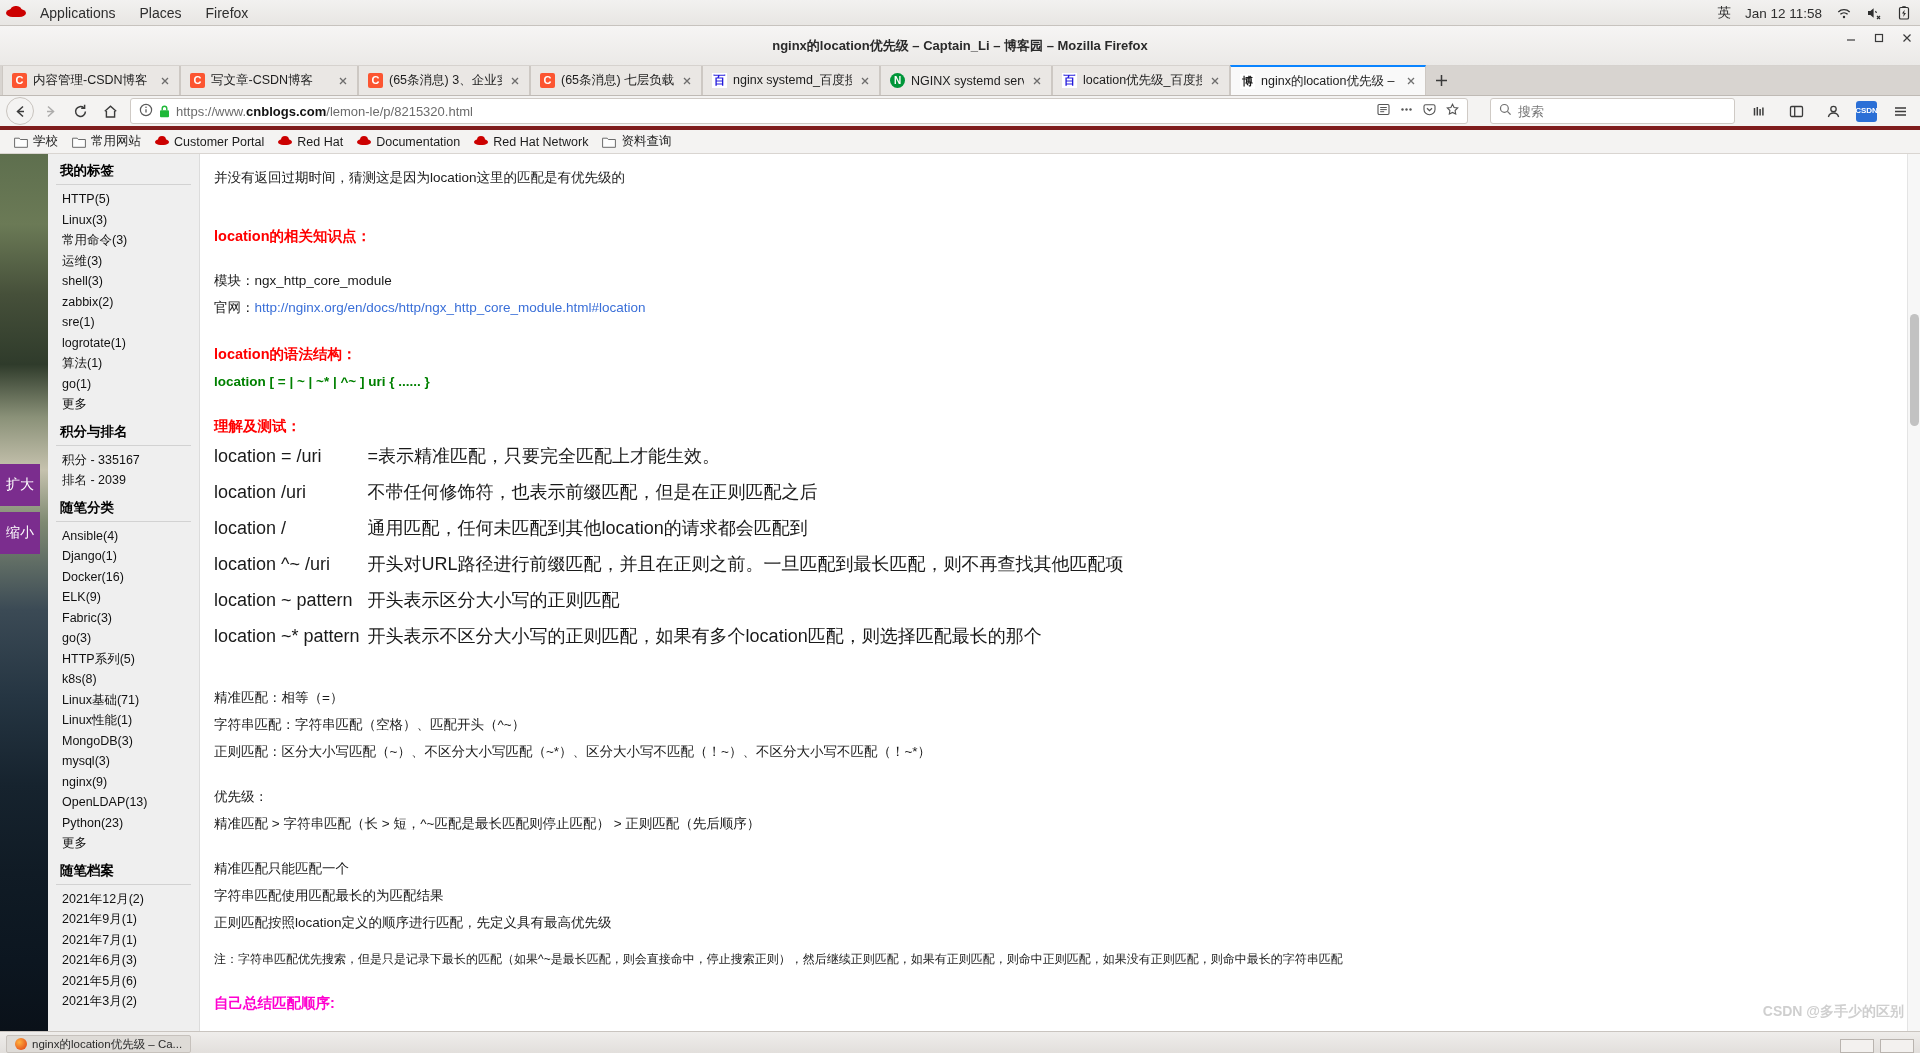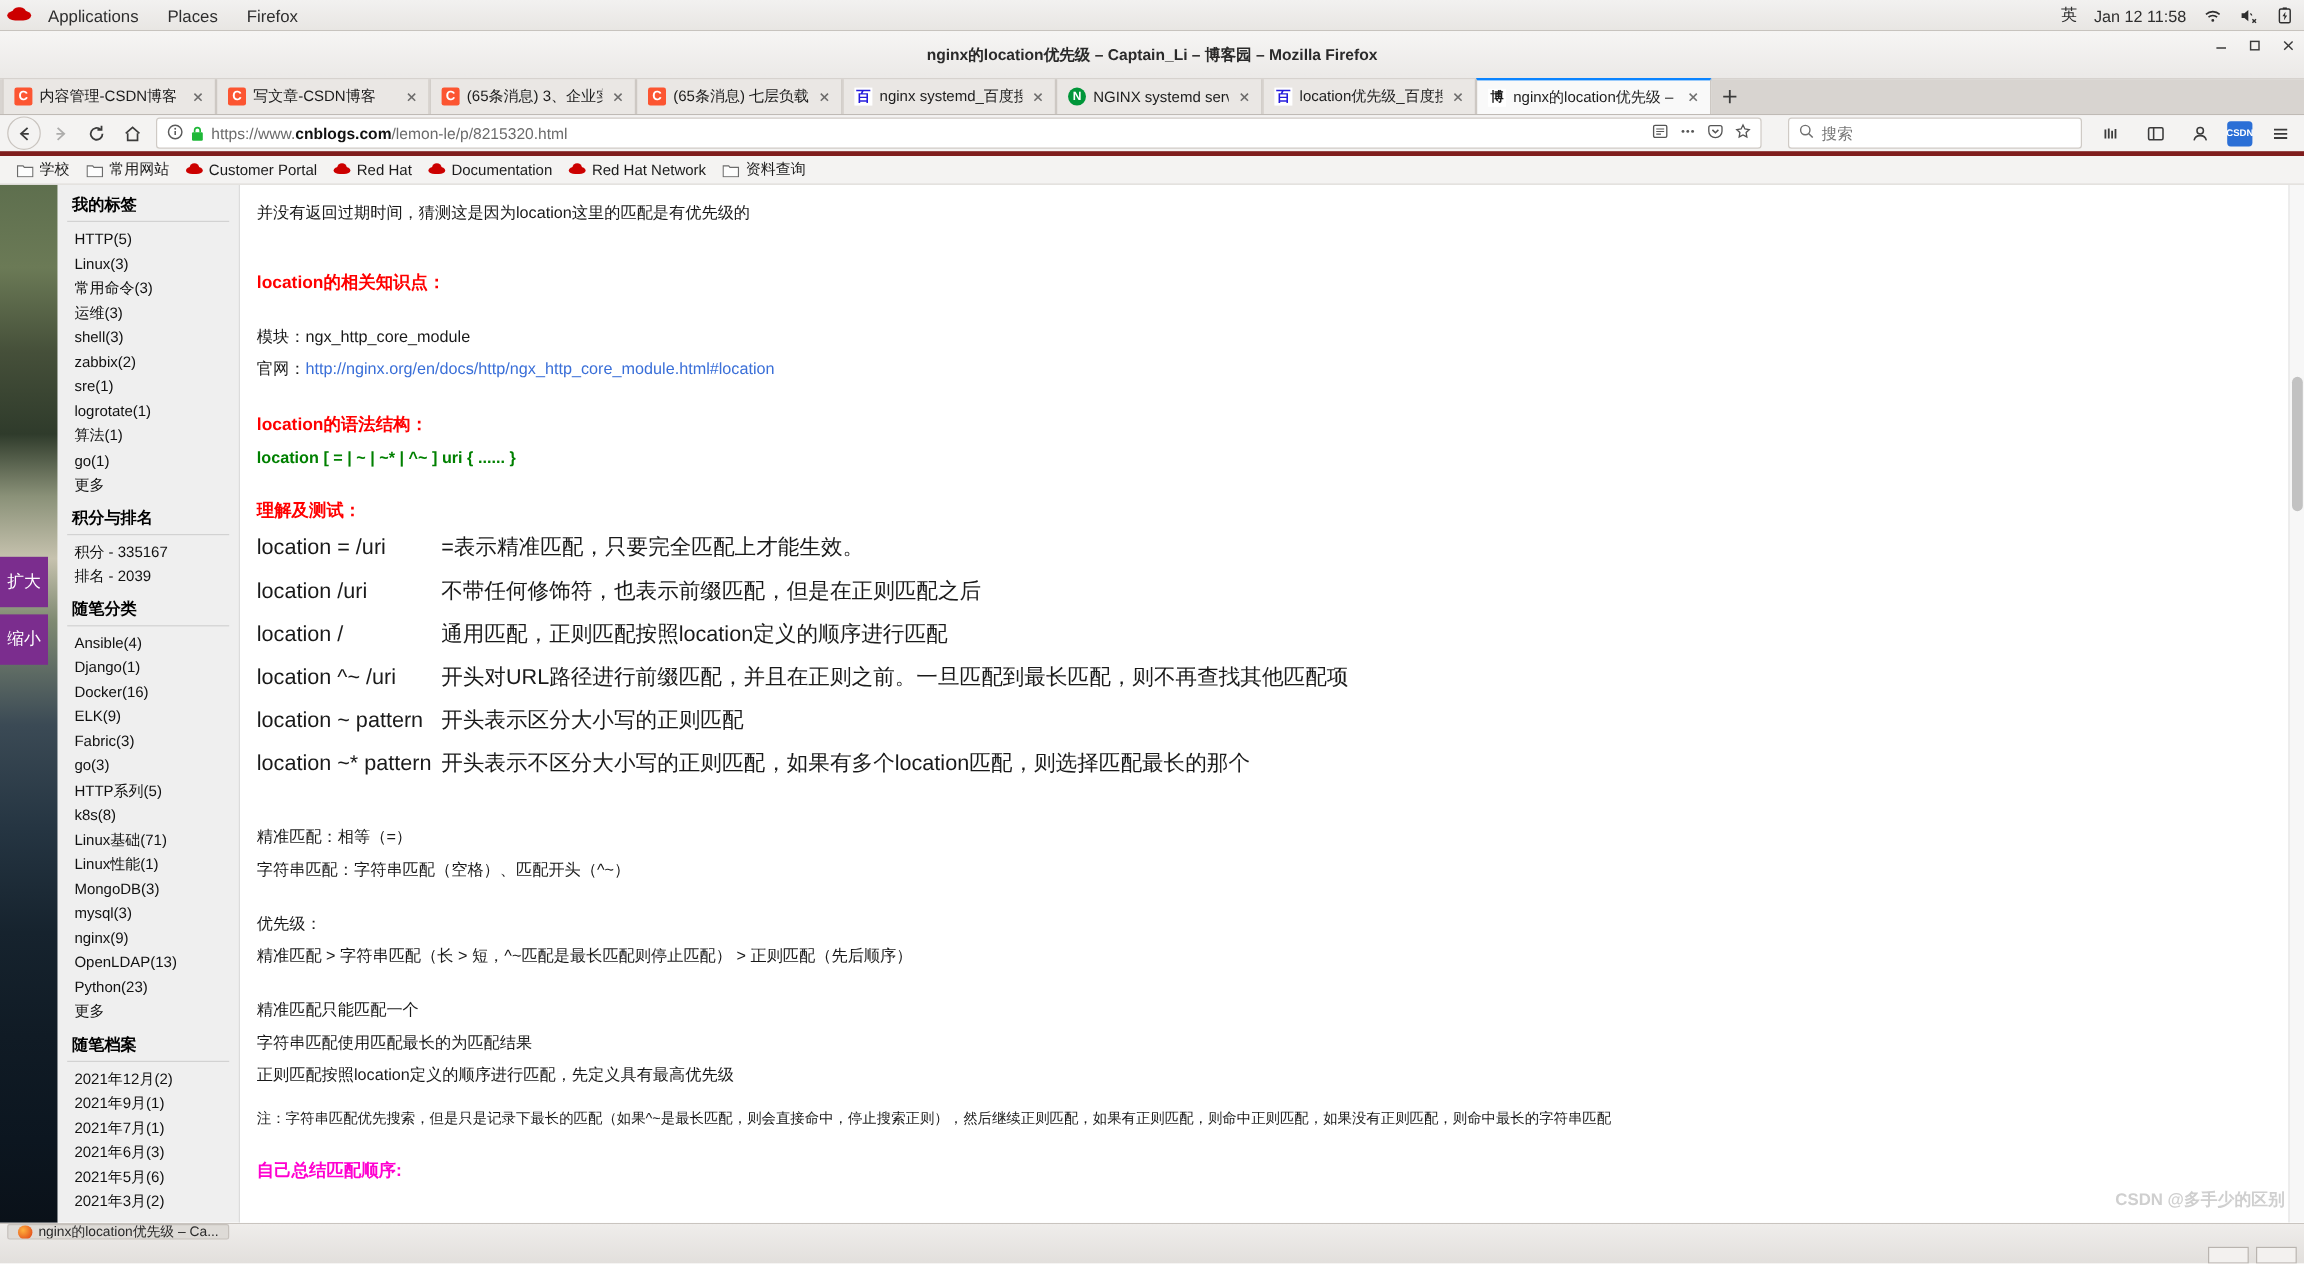--- a/index.html
+++ b/index.html
@@ -187,23 +187,23 @@
     position:absolute; right:0; top:0; width:13px; height:100%;
     background:#f7f7f7; border-left:1px solid #e4e4e4;
   }
   #page-vthumb {
     position:absolute; left:2px; top:160px; width:9px; height:112px;
     background:#c2c2c2; border-radius:5px;
   }
 
   
   #taskbar {
-    height:34px; background:linear-gradient(#efedeb,#e2dfdc);
-    border-top:1px solid #c9c4bf; display:flex; align-items:flex-start;
-    padding:0 6px; gap:6px; font-size:11.5px; color:#2a2a2a;flex-direction:column;
+    height:22px; background:linear-gradient(#efedeb,#e2dfdc);
+    border-top:1px solid #c9c4bf; display:flex; align-items:flex-end;
+    padding:0 6px; gap:6px; font-size:11.5px; color:#2a2a2a;
   }
   .task-win {
     display:flex; align-items:center; gap:5px; height:18px; padding:0 8px;
     background:#dedbd7; border:1px solid #c6c1bc; border-radius:2px;
     max-width:230px; overflow:hidden; white-space:nowrap;
   }
   .task-ff { width:12px; height:12px; border-radius:50%;
     background:radial-gradient(circle at 35% 35%,#ffb13d,#e75b20 70%); flex:0 0 12px; }
   .tb-right { margin-left:auto; display:flex; align-items:center; gap:6px; }
   .tb-box { width:34px; height:14px; border:1px solid #b9b4af; background:#f3f1ef; }
@@ -585,40 +585,41 @@
               <tr>
             <td class="c1">location = /uri</td>
             <td>=表示精准匹配，只要完全匹配上才能生效。</td>
           </tr>
           <tr>
             <td class="c1">location /uri</td>
             <td>不带任何修饰符，也表示前缀匹配，但是在正则匹配之后</td>
           </tr>
           <tr>
             <td class="c1">location /</td>
-            <td>通用匹配，正则匹配按照location定义的顺序进行匹配</td>
+            <td>通用匹配，任何未匹配到其他location的请求都会匹配到</td>
           </tr>
           <tr>
             <td class="c1">location ^~ /uri</td>
             <td>开头对URL路径进行前缀匹配，并且在正则之前。一旦匹配到最长匹配，则不再查找其他匹配项</td>
           </tr>
           <tr>
             <td class="c1">location ~ pattern</td>
             <td>开头表示区分大小写的正则匹配</td>
           </tr>
           <tr>
             <td class="c1">location ~* pattern</td>
             <td>开头表示不区分大小写的正则匹配，如果有多个location匹配，则选择匹配最长的那个</td>
           </tr>
         </tbody>
           </table>
 
         <div class="spacer-lg"></div>
         <p class="p-line">精准匹配：相等（=）</p>
         <p class="p-line">字符串匹配：字符串匹配（空格）、匹配开头（^~）</p>
+        <p class="p-line">正则匹配：区分大小写匹配（~）、不区分大小写匹配（~*）、区分大小写不匹配（！~）、不区分大小写不匹配（！~*）</p>
         <div class="spacer-md"></div>
         <p class="p-line">优先级：</p>
         <p class="p-line">精准匹配 &gt; 字符串匹配（长 &gt; 短，^~匹配是最长匹配则停止匹配） &gt; 正则匹配（先后顺序）</p>
         <div class="spacer-md"></div>
         <p class="p-line">精准匹配只能匹配一个</p>
         <p class="p-line">字符串匹配使用匹配最长的为匹配结果</p>
         <p class="p-line">正则匹配按照location定义的顺序进行匹配，先定义具有最高优先级</p>
         <div class="spacer-sm"></div>
         <p class="p-line note-sm">注：字符串匹配优先搜索，但是只是记录下最长的匹配（如果^~是最长匹配，则会直接命中，停止搜索正则），然后继续正则匹配，如果有正则匹配，则命中正则匹配，如果没有正则匹配，则命中最长的字符串匹配</p>
         <div class="spacer-md"></div>

